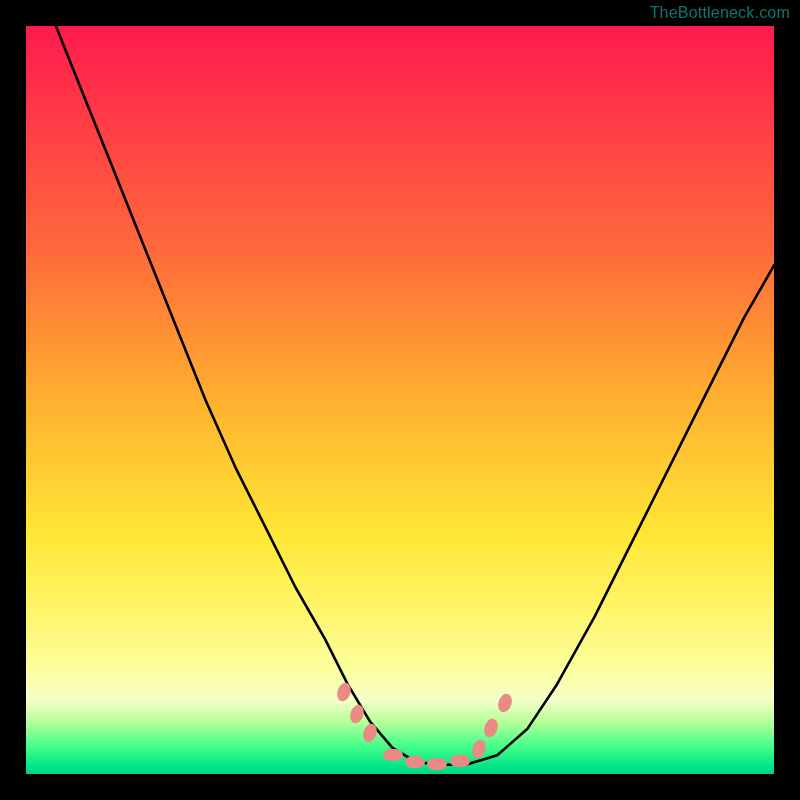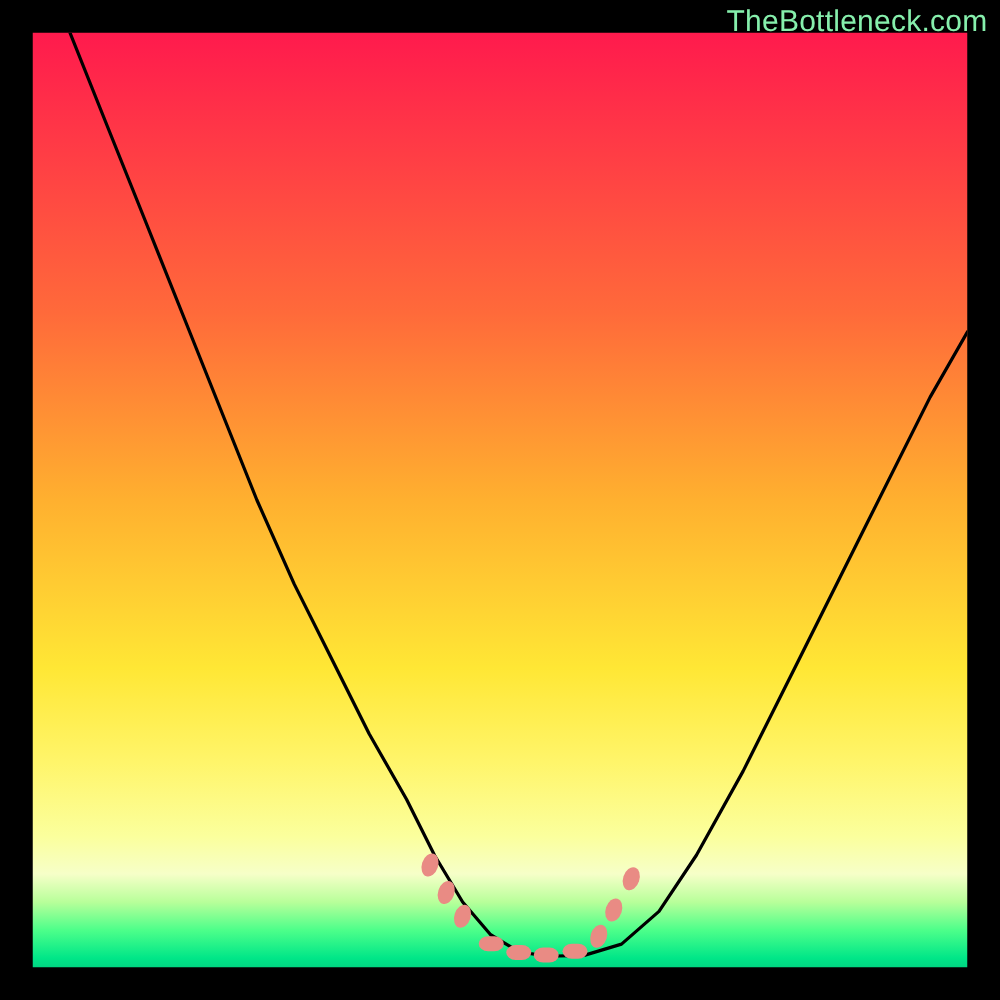--- a/index.html
+++ b/index.html
@@ -59,22 +59,22 @@
   .marker.flat {
     width: 20px;
     height: 12px;
     transform: translate(-50%, -50%);
     border-radius: 45% / 60%;
   }
   .watermark {
     position: absolute;
     top: 4px;
     right: 10px;
-    color: #86efac;
-    font-size: 24px;
+    color: #0f766e;
+    font-size: 16px;
     font-weight: 500;
     letter-spacing: 0.2px;
     user-select: none;
   }
 </style>
 </head>
 <body>
 
 <div class="frame">
   <div class="plot-area">

